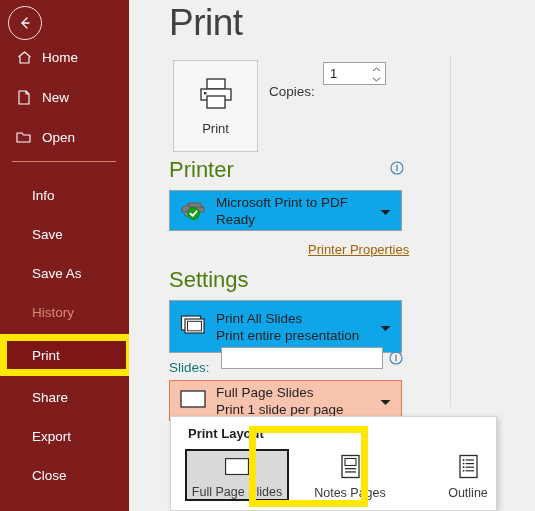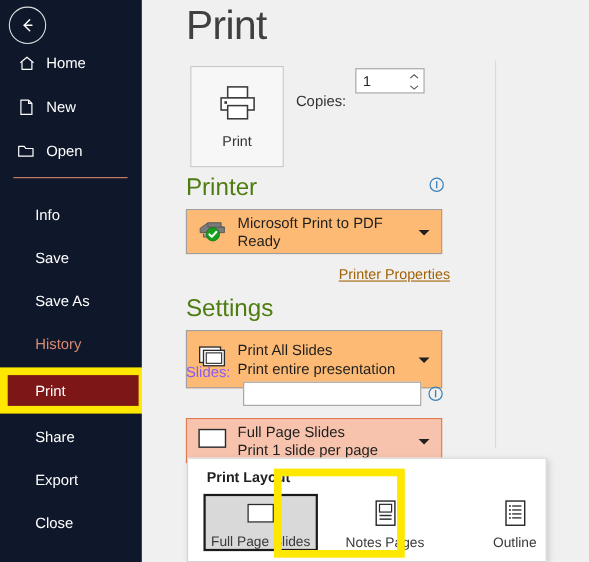--- a/index.html
+++ b/index.html
@@ -9,21 +9,21 @@
     font-family:"Liberation Sans", sans-serif;
     overflow:hidden;
     position:relative;
     -webkit-font-smoothing:antialiased;
   }
   .root{position:relative;width:535px;height:511px;background:#f0f0f0;overflow:hidden;}
 
   
   .sidebar{
     position:absolute;left:0;top:0;width:129px;height:511px;
-    background:#0f172a;
+    background:#7f1d1d;
   }
   .back-btn{
     position:absolute;left:8px;top:6px;width:32px;height:32px;
     border-radius:50%;border:1.4px solid rgba(255,255,255,.85);
     display:flex;align-items:center;justify-content:center;cursor:pointer;
   }
   .back-btn svg{display:block;}
 
   .nav-item{
     position:absolute;left:0;width:129px;height:30px;
@@ -92,42 +92,42 @@
   .sec-settings{top:267px;}
 
   .info-icon{
     position:absolute;width:14px;height:14px;cursor:pointer;
   }
   .info-printer{left:261px;top:161px;}
   .info-slides{left:260px;top:351px;}
 
   .combo{
     position:absolute;left:40px;width:233px;
-    background:#fdba74;border:1px solid #a0a0a0;box-sizing:border-box;
+    background:#0ea5e9;border:1px solid #a0a0a0;box-sizing:border-box;
     cursor:pointer;
   }
   .combo .cicon{position:absolute;left:9px;top:50%;transform:translateY(-50%);}
   .combo .ctext{position:absolute;left:46px;top:50%;transform:translateY(-50%);}
   .combo .line1{font-size:13.5px;color:#1f1f1f;line-height:17px;}
   .combo .line2{font-size:13.5px;color:#1f1f1f;line-height:17px;}
   .combo .caret{position:absolute;right:10px;top:50%;transform:translateY(-50%);}
 
   .combo-printer{top:190px;height:41px;}
   .combo-slides-all{top:300px;height:53px;}
   .combo-layout{
     top:380px;height:41px;
     background:#f8c3ad;border:1px solid #e07a50;
   }
 
   .printer-props{
     position:absolute;left:179px;top:242px;
     font-size:13px;color:#a16207;text-decoration:underline;cursor:pointer;
   }
 
-  .slides-label{position:absolute;left:40px;top:331px;font-size:13.5px;color:#8b5cf6;}
+  .slides-label{position:absolute;left:40px;top:360px;font-size:13.5px;color:#0f766e;}
   .slides-input{
     position:absolute;left:92px;top:347px;width:162px;height:22px;
     background:#fff;border:1px solid #a0a0a0;box-sizing:border-box;cursor:text;
   }
 
   
   .panel{
     position:absolute;left:41px;top:416px;width:327px;height:95px;
     background:#ffffff;border:1px solid #d4d4d4;
     box-shadow:2px 2px 6px rgba(0,0,0,.16);

